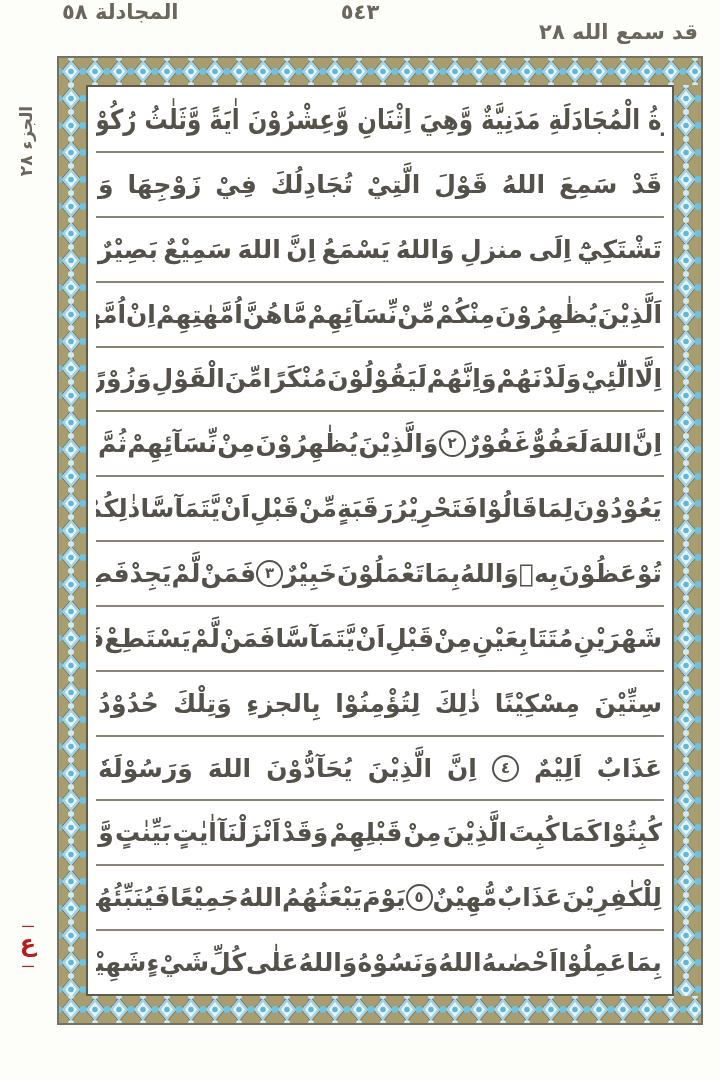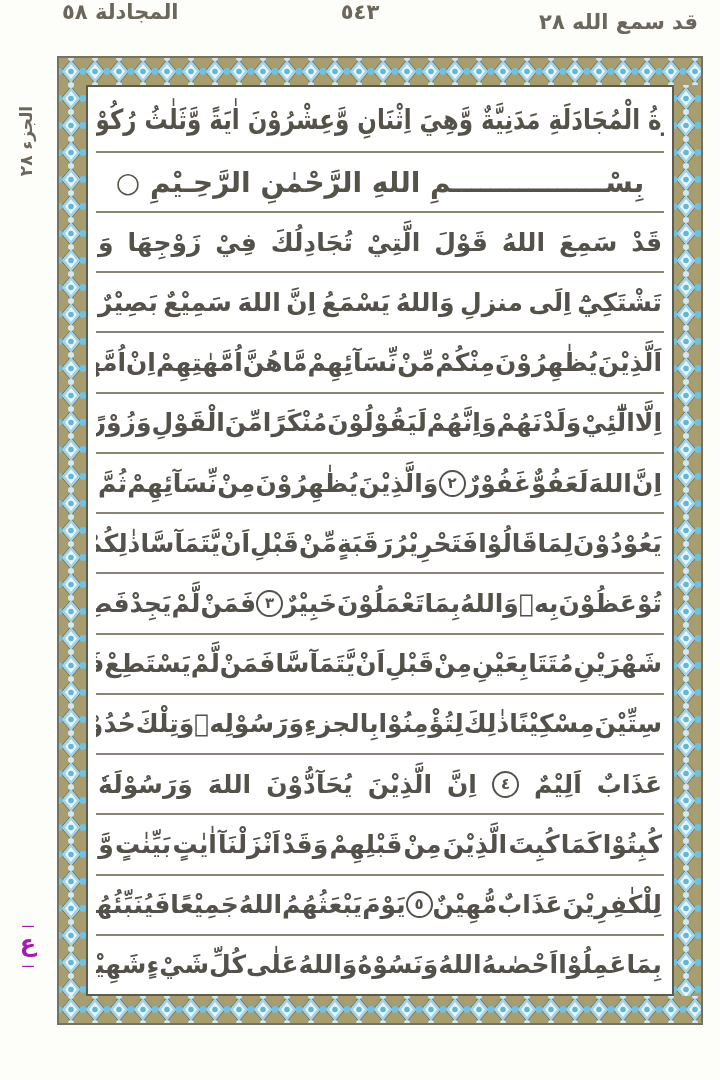--- a/index.html
+++ b/index.html
@@ -5,35 +5,35 @@
   html,body{margin:0;padding:0;}
   body{
     width:720px;height:1080px;position:relative;
     background:#fdfdfa;
     font-family:"DejaVu Sans",sans-serif;
     color:#4e4b43;overflow:hidden;
   }
   .page{position:absolute;inset:0;}
 
   
-  .hdr{position:absolute;top:10px;font-size:21px;font-weight:bold;color:#6b675c;white-space:nowrap;}
+  .hdr{position:absolute;top:20px;font-size:21px;font-weight:bold;color:#6b675c;white-space:nowrap;}
   .hdr-right{right:22px;}
   .hdr-center{left:50%;transform:translateX(-50%);top:0;letter-spacing:2px;}
   .hdr-left{left:62px;top:0;}
 
   
   .juz-vertical{
     position:absolute;left:-26px;top:128px;width:110px;height:26px;
     transform:rotate(-90deg);
     font-size:17px;font-weight:bold;color:#6b675c;text-align:center;white-space:nowrap;
   }
   .ruku-margin{
     position:absolute;left:12px;top:918px;width:32px;
     display:flex;flex-direction:column;align-items:center;gap:0;
-    color:#a21caf;
+    color:#b91c1c;
   }
   .ruku-margin .dash{font-size:13px;line-height:10px;}
   .ruku-margin .ain{font-size:24px;font-weight:bold;line-height:30px;}
 
   
   .frame{
     position:absolute;left:57px;top:56px;width:646px;height:969px;
     box-sizing:border-box;border:2px solid #767263;background:#ffffff;
   }
   .band{position:absolute;display:block;}
@@ -127,21 +127,20 @@
         <rect width="100%" height="100%" fill="url(#ornament)"></rect>
       </svg>
     <svg class="band band-right" preserveAspectRatio="false">
         <rect width="100%" height="100%" fill="url(#ornament)"></rect>
       </svg>
 
     <div class="content">
       <div class="row title-row">
         <span class="title-text">سُوْرَةُ الْمُجَادَلَةِ مَدَنِيَّةٌ وَّهِيَ اِثْنَانِ وَّعِشْرُوْنَ اٰيَةً وَّثَلٰثُ رُكُوْعَاتٍ</span>
       </div>
-      <div class="row bismillah-row">بِسْــــــــــــــــمِ اللهِ الرَّحْمٰنِ الرَّحِـيْمِ ○</div>
       <div class="lines">
           <div class="text-line">
             <span class="word">قَدْ</span>
             <span class="word">سَمِعَ</span>
             <span class="word">اللهُ</span>
             <span class="word">قَوْلَ</span>
             <span class="word">الَّتِيْ</span>
             <span class="word">تُجَادِلُكَ</span>
             <span class="word">فِيْ</span>
             <span class="word">زَوْجِهَا</span>
@@ -229,21 +228,20 @@
             <span class="word">لَّمْ</span>
             <span class="word">يَسْتَطِعْ</span>
             <span class="word">فَاِطْعَامُ</span>
           </div>
           <div class="text-line">
             <span class="word">سِتِّيْنَ</span>
             <span class="word">مِسْكِيْنًا</span>
             <span class="word">ذٰلِكَ</span>
             <span class="word">لِتُؤْمِنُوْا</span>
             <span class="word">بِالجزءِ</span>
-            <span class="word">وَرَسُوْلِهٖ</span>
             <span class="word">وَتِلْكَ</span>
             <span class="word">حُدُوْدُ</span>
           </div>
           <div class="text-line">
             <span class="word">عَذَابٌ</span>
             <span class="word">اَلِيْمٌ</span>
             <span class="ayah-marker">٤</span>
             <span class="word">اِنَّ</span>
             <span class="word">الَّذِيْنَ</span>
             <span class="word">يُحَآدُّوْنَ</span>

